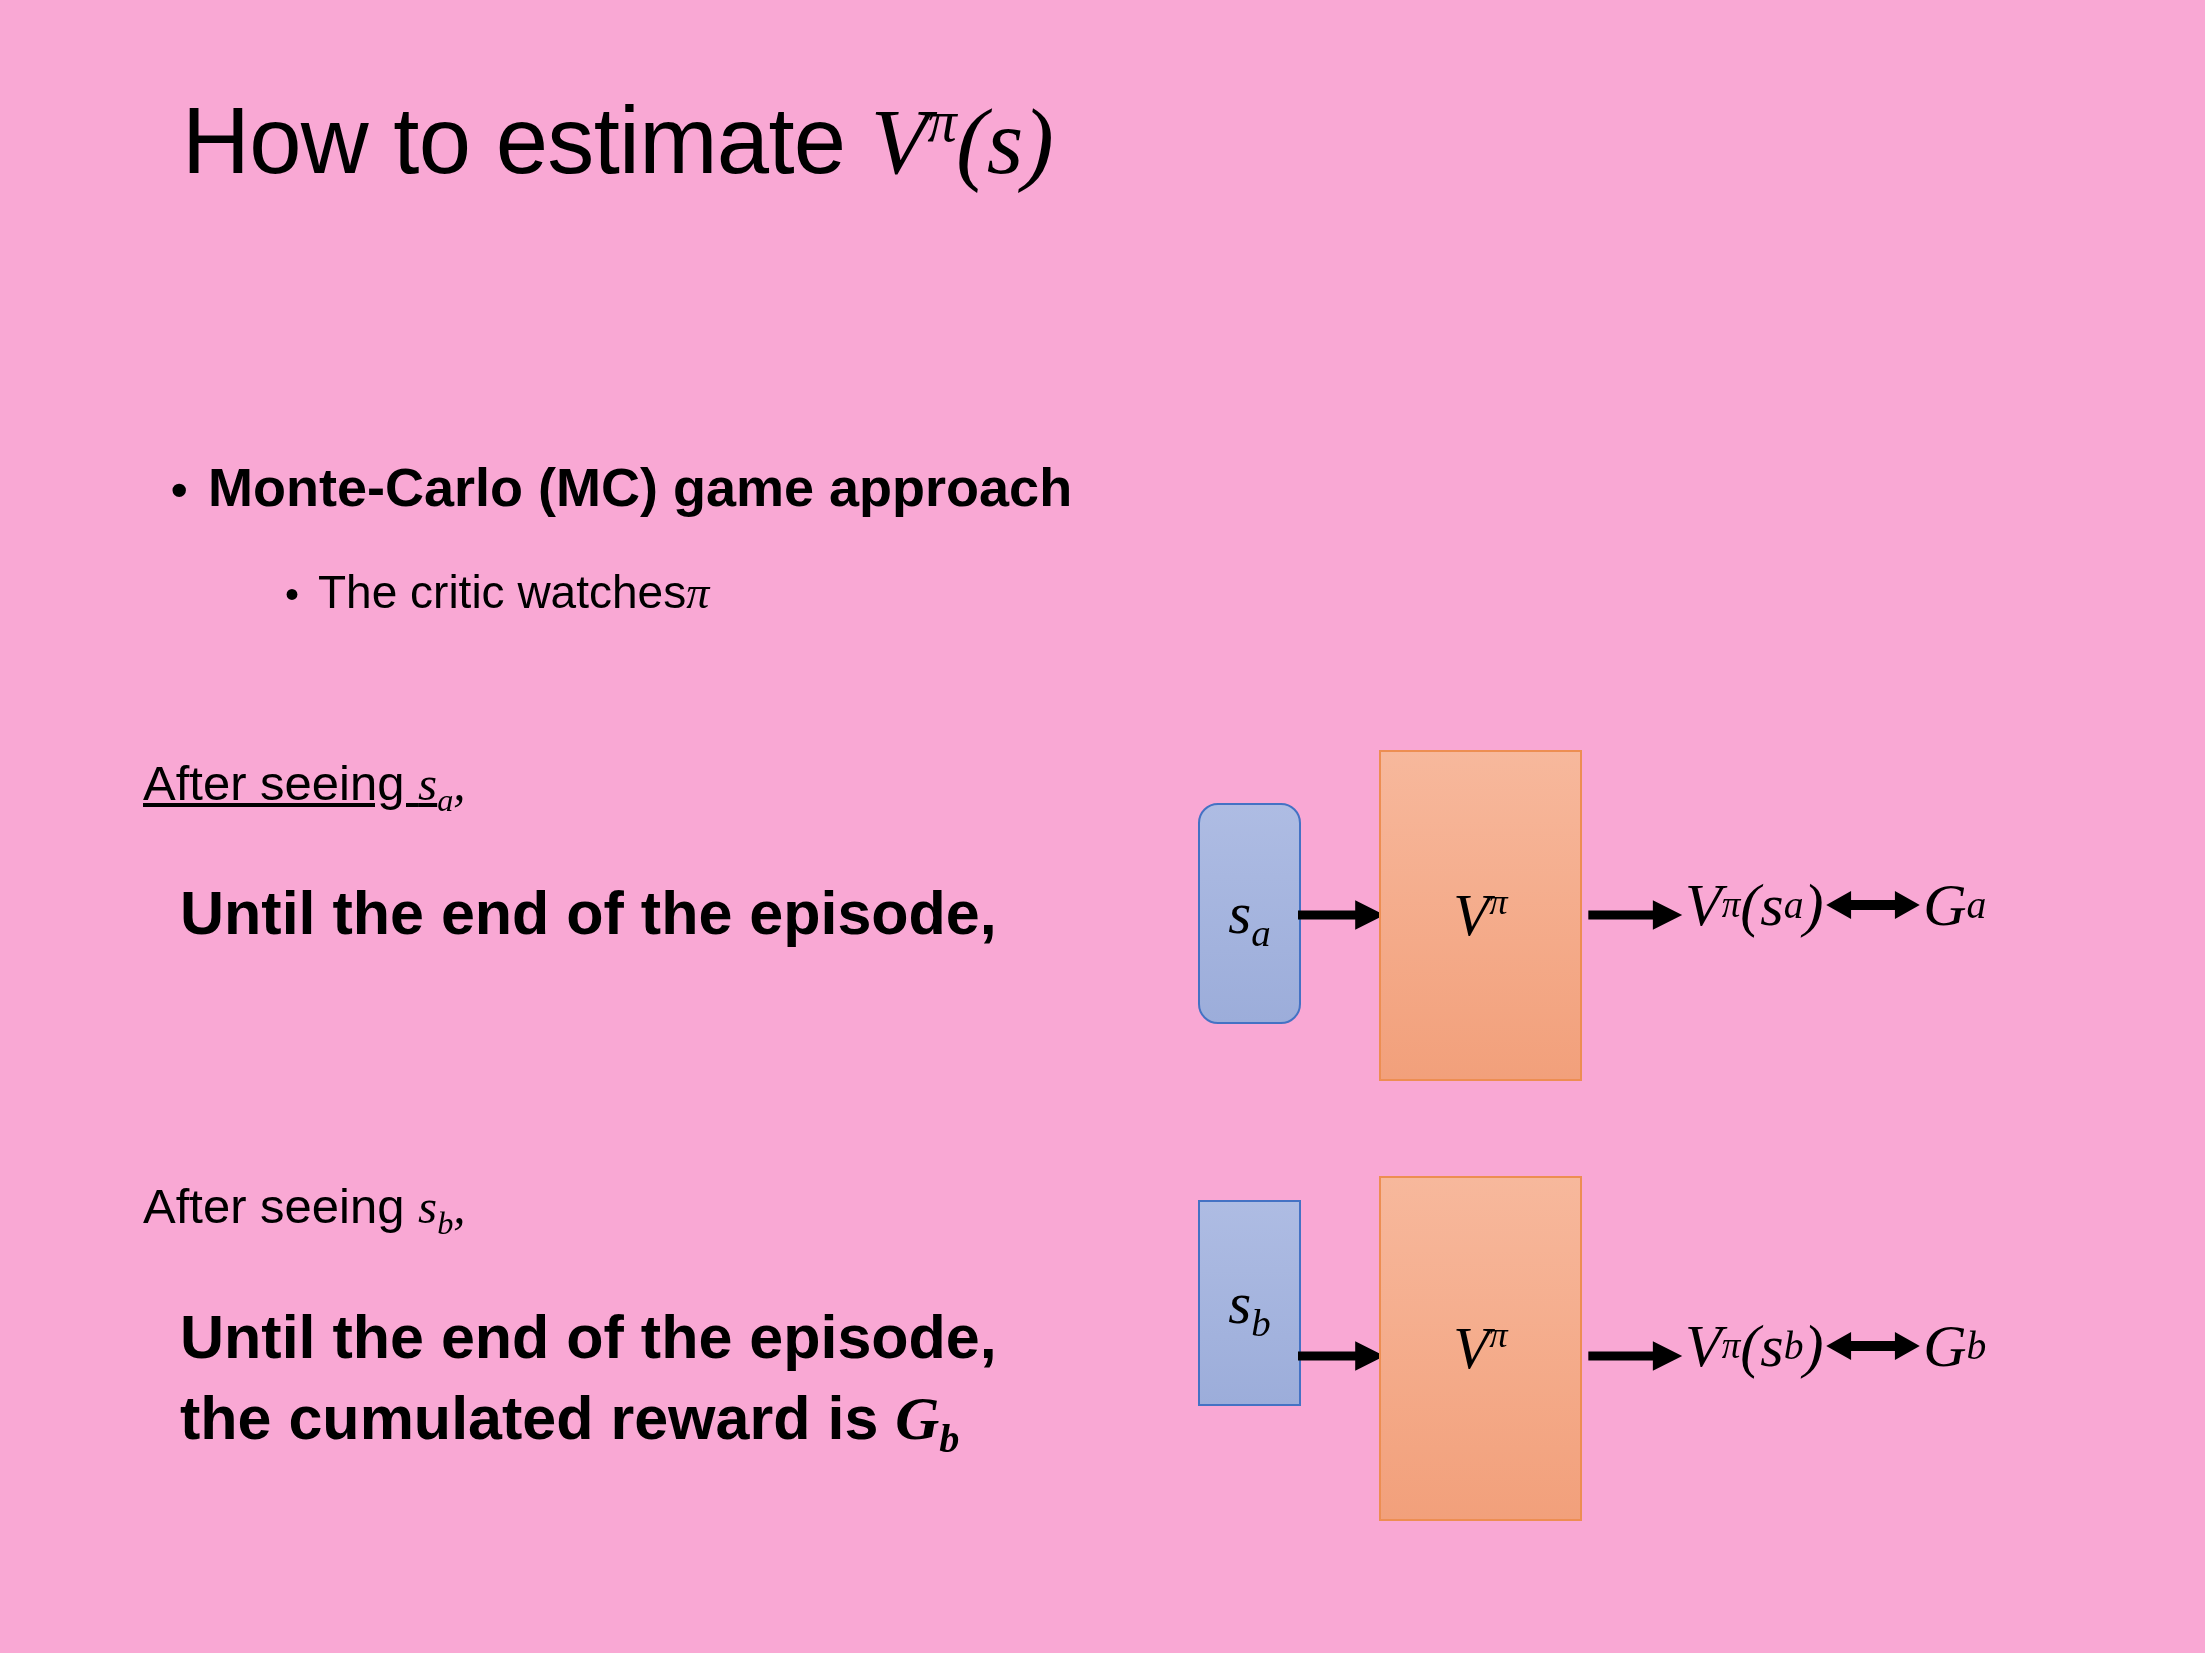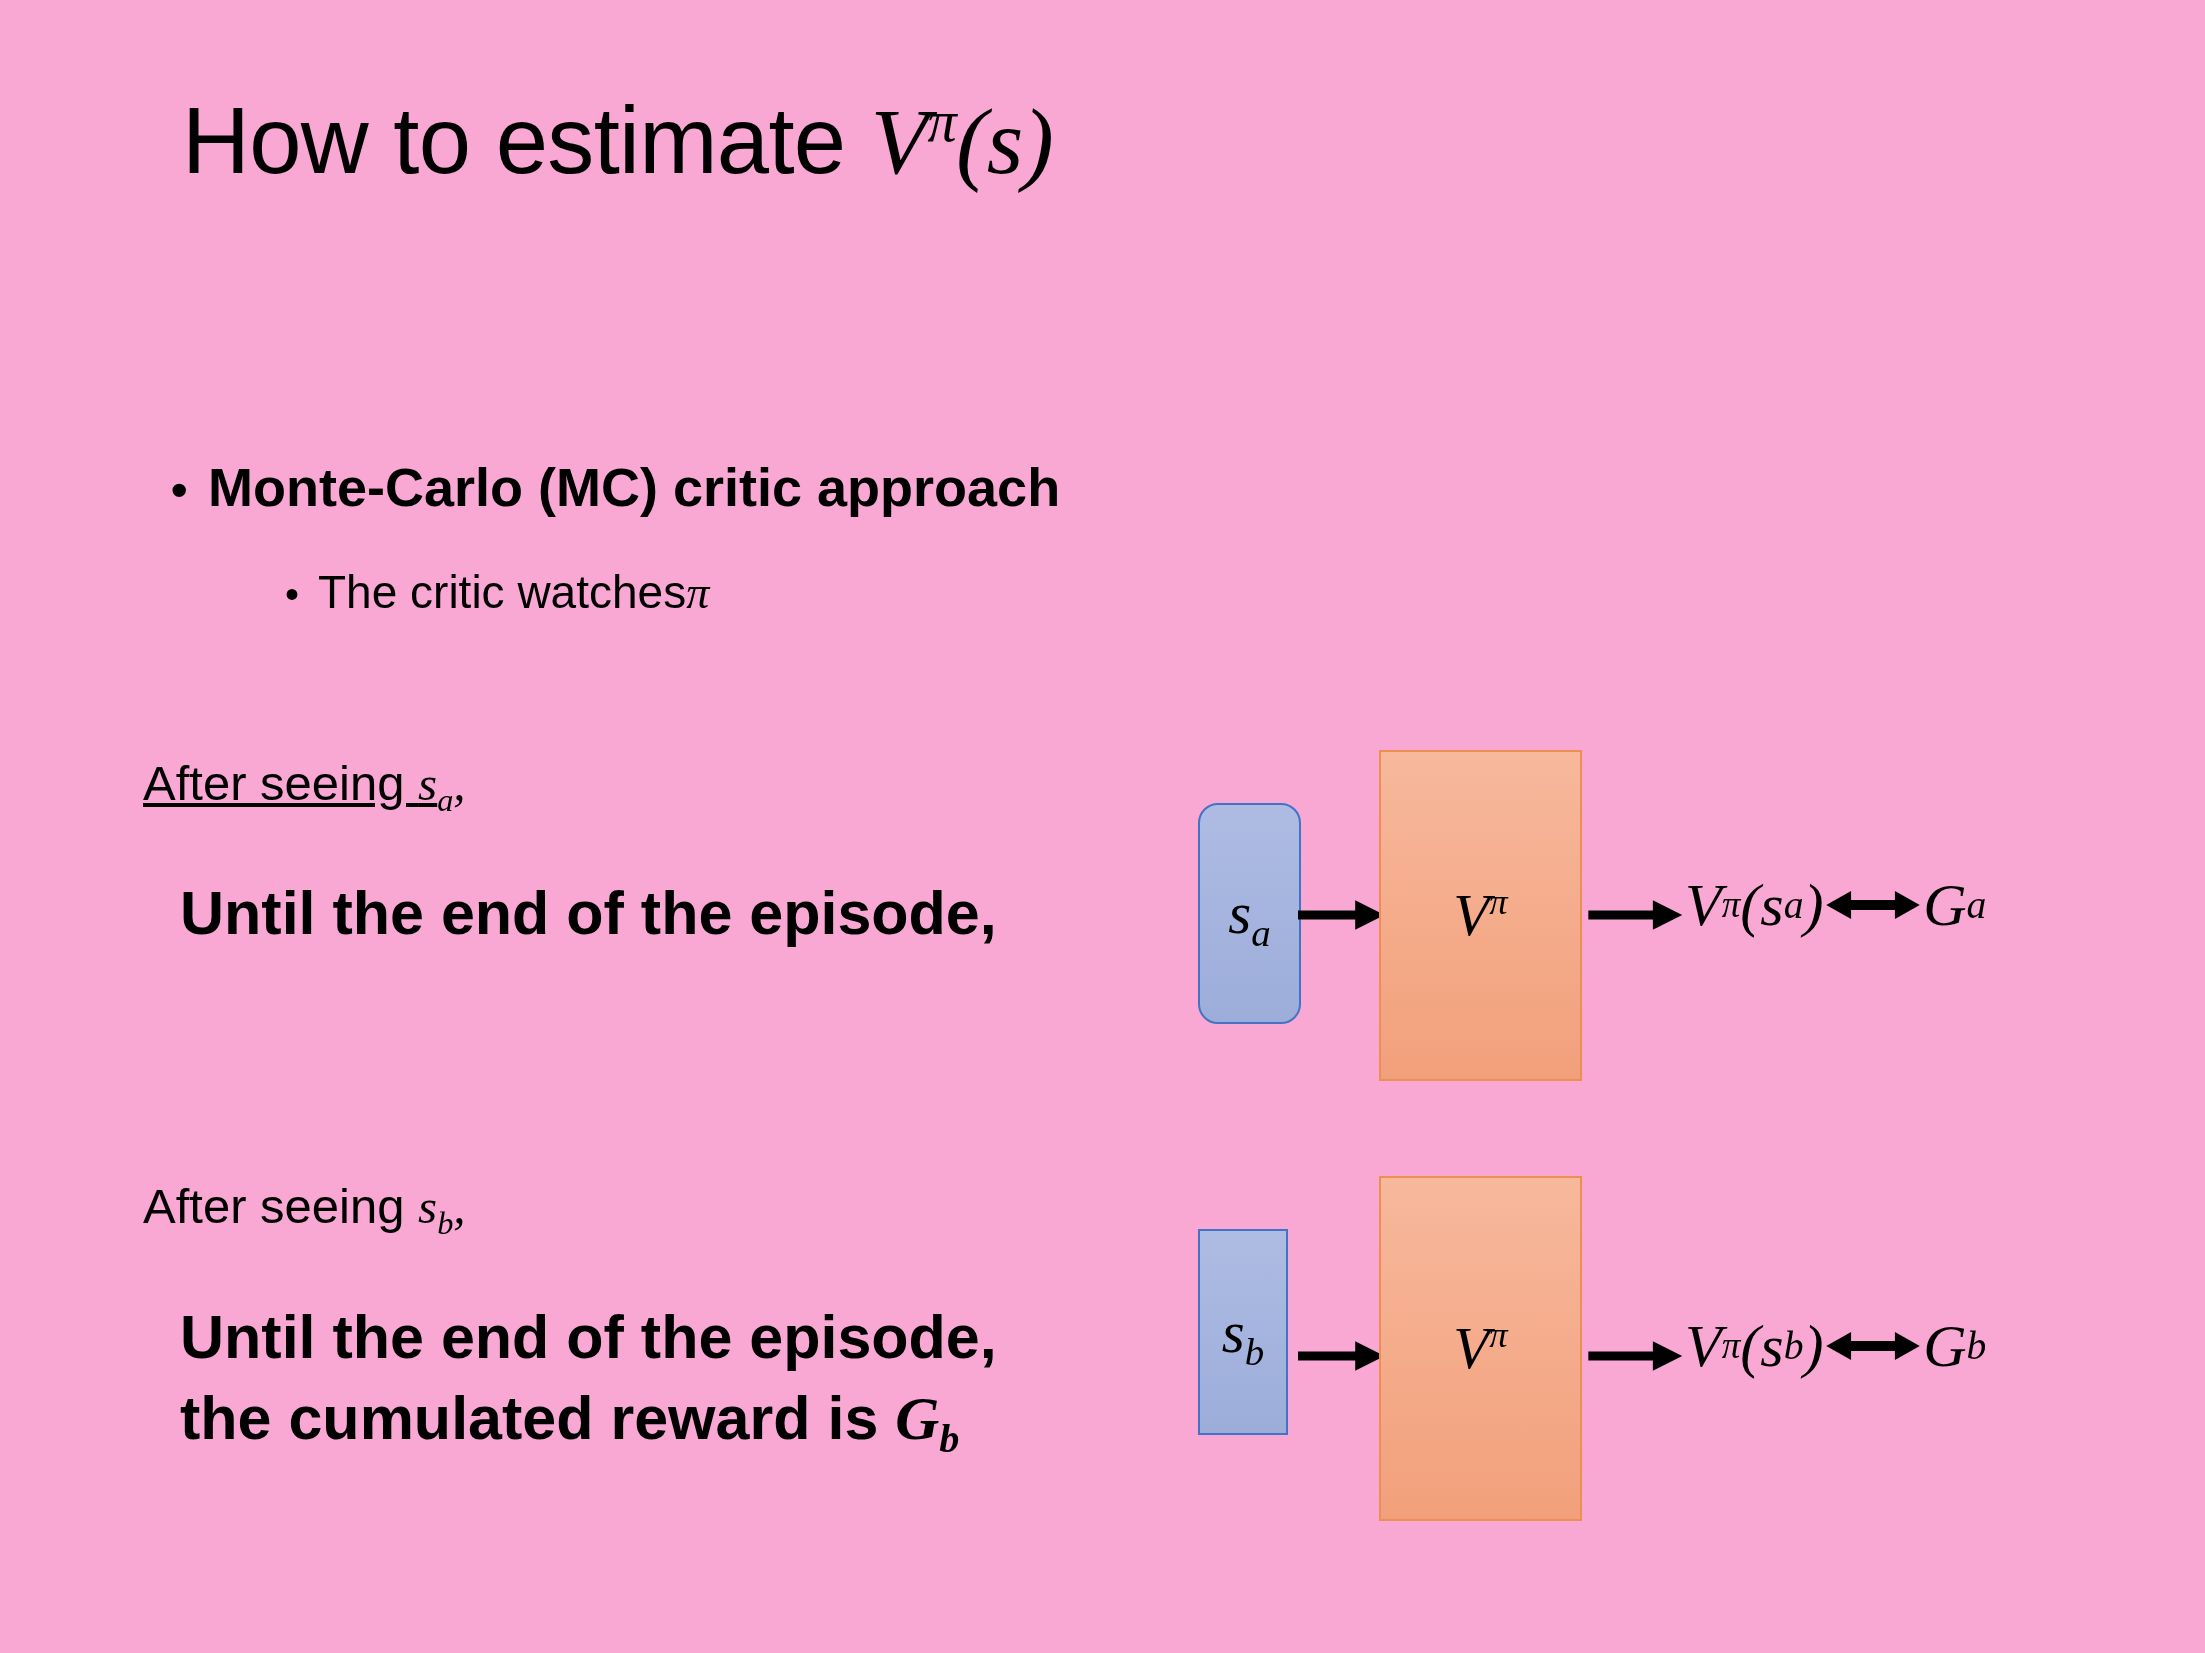--- a/index.html
+++ b/index.html
@@ -175,21 +175,21 @@
 <body>
 
 <div id="slide">
 
   <div class="title">
     <span>How to estimate </span><span class="mathvar">V</span><span class="sup">π</span><span class="mathvar">(s)</span>
   </div>
 
   <div class="bullet-l1">
     <span class="dot">•</span>
-    <span>Monte-Carlo (MC) critic approach</span>
+    <span>Monte-Carlo (MC) game approach</span>
   </div>
 
   <div class="bullet-l2">
     <span class="dot">•</span>
     <span>The critic watches </span>
       <span class="greek">π</span>
   </div>
 
   <div class="seen-line" style="left:143px; top:759px;text-decoration:underline;">
     <span>After seeing </span><span class="mv">s</span><span class="sub">a</span><span class="mv">,</span>
@@ -235,21 +235,21 @@
     <span>After seeing </span><span class="mv">s</span><span class="sub">b</span><span class="mv">,</span>
   </div>
 
   <div class="until-block" style="left:180px; top:1297px;">
     <div>Until the end of the episode,</div>
     <div>
       <span>the cumulated reward is </span><span class="mv">G</span><span class="sub">b</span>
     </div>
   </div>
 
-  <div class="box box-state" style="left:1198px; top:1229px; width:90px; height:206px;justify-content:center;">
+  <div class="box box-state" style="left:1198px; top:1200px; width:103px; height:206px;justify-content:center;">
     <span class="box-label"><span>s</span><span class="sub">b</span></span>
   </div>
 
   <svg class="arrow" style="left:1298px; top:1334px;" width="88" height="44" viewBox="0 0 120 60">
     <path d="M0 24 H78 V10 L118 30 L78 50 V36 H0 Z" fill="#000000"></path>
   </svg>
 
   <div class="box box-fn" style="left:1379px; top:1176px; width:203px; height:345px;">
     <span class="box-label"><span>V</span><span class="sup">π</span></span>
   </div>

